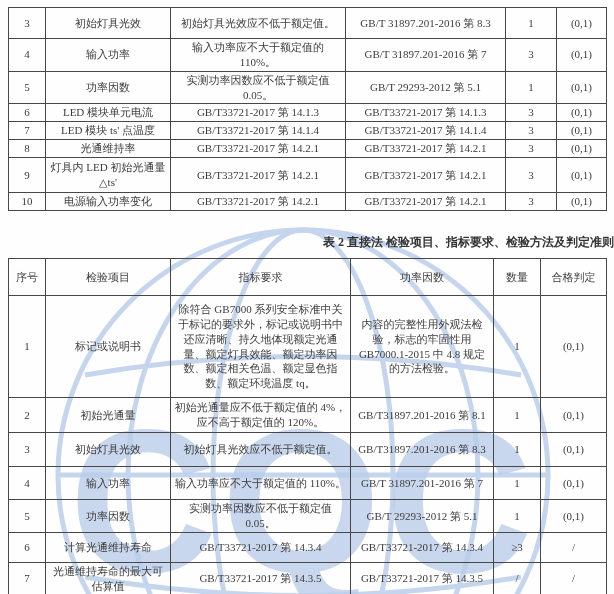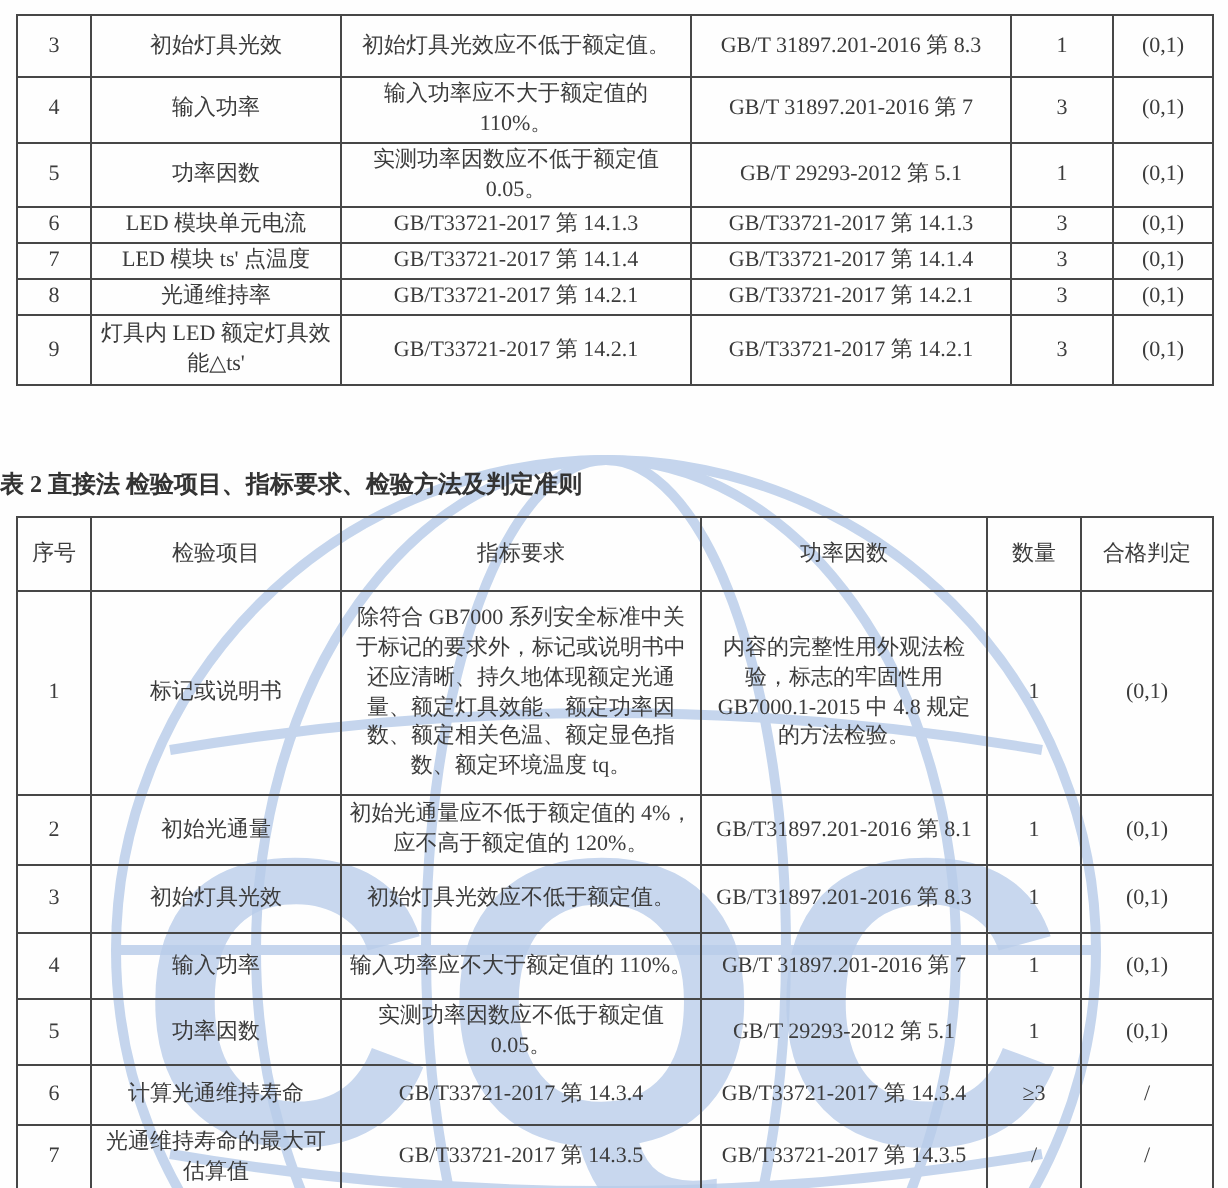--- a/index.html
+++ b/index.html
@@ -26,21 +26,21 @@
   #t2{top:258px;}
   td,th{
     border:1.5px solid #474747;
     text-align:center;vertical-align:middle;
     padding:1px 3px;overflow:hidden;
     font-weight:normal;
   }
   th{font-size:11px;}
   .title{
     position:absolute;left:0;top:234px;width:614px;
-    text-align:left;font-size:12px;font-weight:bold;
+    text-align:right;font-size:12px;font-weight:bold;
     z-index:1;color:#333;
   }
   
   #t1 col.c-no{width:37px}#t1 col.c-item{width:125px}#t1 col.c-req{width:175px}
   #t1 col.c-met{width:160px}#t1 col.c-qty{width:51px}#t1 col.c-ver{width:50px}
   
   #t2 col.c-no{width:37px}#t2 col.c-item{width:125px}#t2 col.c-req{width:180px}
   #t2 col.c-met{width:143px}#t2 col.c-qty{width:47px}#t2 col.c-ver{width:66px}
   
   #t1 tr:nth-child(1){height:31px}
@@ -132,21 +132,29 @@
       <tr>
         <td>8</td>
         <td>光通维持率</td>
         <td>GB/T33721-2017 第 14.2.1</td>
         <td>GB/T33721-2017 第 14.2.1</td>
         <td>3</td>
         <td>(0,1)</td>
       </tr>
       <tr>
         <td>9</td>
-        <td>灯具内 LED 额定灯具效能△ts'</td>
+        <td>灯具内 LED 初始光通量△ts'</td>
+        <td>GB/T33721-2017 第 14.2.1</td>
+        <td>GB/T33721-2017 第 14.2.1</td>
+        <td>3</td>
+        <td>(0,1)</td>
+      </tr>
+      <tr>
+        <td>10</td>
+        <td>电源输入功率变化</td>
         <td>GB/T33721-2017 第 14.2.1</td>
         <td>GB/T33721-2017 第 14.2.1</td>
         <td>3</td>
         <td>(0,1)</td>
       </tr>
     </tbody>
   </table>
 
   <div class="title">表 2 直接法 检验项目、指标要求、检验方法及判定准则</div>
 

